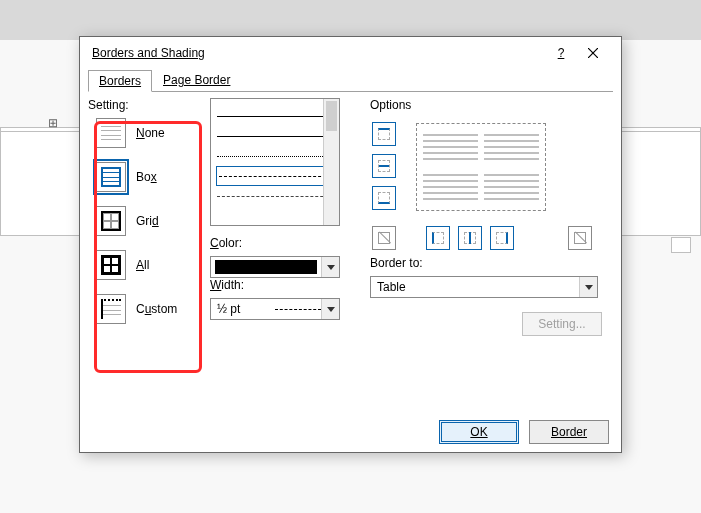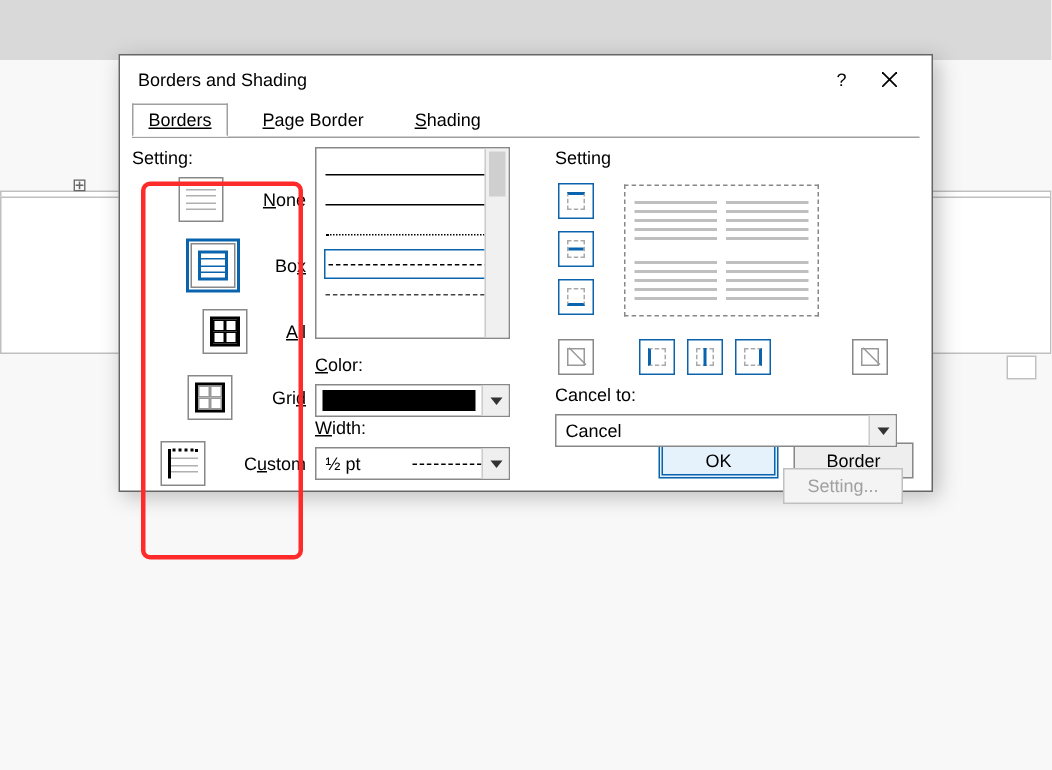--- a/index.html
+++ b/index.html
@@ -2,42 +2,42 @@
 <html><head>
 <meta charset="utf-8">
 <style>
   * { box-sizing: border-box; font-family: "Segoe UI", Tahoma, sans-serif; font-size: 12px; }
   body { margin: 0; background: #f8f8f8; position: relative; height: 513px; width: 701px; overflow: hidden; }
   .bg-grey { position: absolute; background: #d9d9d9; }
   .bg-white { position: absolute; background: #fff; border: 1px solid #bfbfbf; }
   .anchor { position: absolute; width: 12px; height: 12px; display: flex; align-items: center; justify-content: center; color: #666; }
   .anchor::after { content: "⊞"; font-size: 12px; }
 
-  .dialog { position: absolute; left: 79px; top: 36px; width: 543px; height: 292px; background: #fff; border: 1px solid #666; box-shadow: 3px 3px 14px rgba(0,0,0,0.25); }
+  .dialog { position: absolute; left: 79px; top: 36px; width: 543px; height: 417px; background: #fff; border: 1px solid #666; box-shadow: 3px 3px 14px rgba(0,0,0,0.25); text-decoration: underline; }
   .titlebar { height: 32px; display: flex; align-items: center; padding: 0 12px; }
   .titlebar .title { flex: 1; color: #000; }
   .titlebar .tbtn { width: 32px; height: 32px; display: flex; align-items: center; justify-content: center; color: #000; }
   .titlebar .tbtn svg { width: 10px; height: 10px; }
 
-  .tabs { display: flex; align-items: flex-start; height: 23px; border-bottom: 1px solid #a0a0a0; margin: 0 8px; gap: 12px; }
+  .tabs { display: flex; align-items: center; height: 23px; border-bottom: 1px solid #a0a0a0; margin: 0 8px; }
   .tab { height: 22px; padding: 0 10px; display: flex; align-items: center; border: 1px solid transparent; position: relative; color: #000; }
   .tab.active { border: 1px solid #a0a0a0; border-bottom-color: #fff; background: #fff; margin-bottom: -1px; }
   .tab .ul { text-decoration: underline; }
 
   .content { position: relative; padding: 10px 12px; height: calc(100% - 32px - 23px - 40px); }
   .col-setting { position: absolute; left: 8px; top: 6px; width: 116px; }
   .col-style   { position: absolute; left: 130px; top: 6px; width: 150px; }
   .col-preview { position: absolute; left: 290px; top: 6px; width: 232px; }
 
   .section-label { color: #000; margin-bottom: 6px; }
   .section-label .ul { text-decoration: underline; }
 
   .highlight-box { position: absolute; left: 6px; top: 23px; width: 108px; height: 252px; border: 3px solid #ff2a2a; border-radius: 6px; pointer-events: none; }
 
-  .setting-item { display: flex; align-items: center; gap: 26px; margin: 0 0 14px 8px; justify-content: flex-end; }
+  .setting-item { display: flex; align-items: center; gap: 10px; margin: 0 0 14px 8px; }
   .setting-icon { width: 30px; height: 30px; border: 1px solid #888; background: #fff; position: relative; }
   .setting-icon.selected { outline: 2px solid #0a64ad; outline-offset: 1px; }
   .setting-icon .inner { position: absolute; inset: 4px; }
   .lines { display: flex; flex-direction: column; justify-content: space-evenly; height: 100%; }
   .lines span { height: 1px; background: #b0b0b0; }
   .setting-label { color: #000; }
   .setting-label .ul { text-decoration: underline; }
 
   .icon-none .inner { border: none; }
   .icon-box .inner { border: 2px solid #0a64ad; }
@@ -113,23 +113,20 @@
     </div>
   </div>
 
   <div class="tabs">
     <div class="tab active">
         <span class="ul">Borders</span>
       </div>
     <div class="tab">
         <span><span class="ul">P</span>age Border</span>
       </div>
-    <div class="tab">
-        <span><span class="ul">S</span>hading</span>
-      </div>
   </div>
 
   <div class="content">
 
     <div class="col-setting">
       <div class="section-label">Setting:</div>
 
       <div class="setting-item">
         <div class="setting-icon icon-none">
             <div class="inner">
@@ -151,41 +148,41 @@
                 <span></span>
                 <span></span>
                 <span></span>
               </div>
             </div>
           </div>
         <div class="setting-label">Bo<span class="ul">x</span></div>
       </div>
 
       <div class="setting-item">
+        <div class="setting-icon icon-grid">
+            <div class="inner">
+              <div></div>
+              <div></div>
+              <div></div>
+              <div></div>
+            </div>
+          </div>
+        <div class="setting-label">Gri<span class="ul">d</span></div>
+      </div>
+
+      <div class="setting-item">
         <div class="setting-icon icon-all">
             <div class="inner">
               <div></div>
               <div></div>
               <div></div>
               <div></div>
             </div>
           </div>
         <div class="setting-label"><span class="ul">A</span>ll</div>
-      </div>
-
-      <div class="setting-item">
-        <div class="setting-icon icon-grid">
-            <div class="inner">
-              <div></div>
-              <div></div>
-              <div></div>
-              <div></div>
-            </div>
-          </div>
-        <div class="setting-label">Gri<span class="ul">d</span></div>
       </div>
 
       <div class="setting-item">
         <div class="setting-icon icon-custom">
             <div class="inner">
               <div class="lines">
                 <span></span>
                 <span></span>
                 <span></span>
               </div>
@@ -217,21 +214,21 @@
 
       <div class="section-label" style=""><span class="ul">W</span>idth:</div>
       <div class="combo">
         <div class="val">½ pt</div>
         <div class="dashes"></div>
         <div class="arrow"></div>
       </div>
     </div>
 
     <div class="col-preview">
-      <div class="section-label">Setting</div>
+      <div class="section-label">Options</div>
 
       <div class="preview-area">
         <div class="pv-btn sel" style="left:2px; top:4px">
             <div class="sq top"></div>
           </div>
         <div class="pv-btn sel" style="left:2px; top:36px">
             <div class="sq mid"></div>
           </div>
         <div class="pv-btn sel" style="left:2px; top:68px">
             <div class="sq bot"></div>
@@ -281,23 +278,23 @@
           </div>
         <div class="pv-btn sel" style="left:120px; top:108px">
             <div class="sq" style="border-right:2px solid #0a64ad"></div>
           </div>
         <div class="pv-btn diag" style="left:198px; top:108px">
             <div class="sq"></div>
           </div>
       </div>
 
       <div class="apply-row">
-        <div class="section-label">Cancel to:</div>
+        <div class="section-label">Border to:</div>
         <div class="combo apply-combo">
-          <div class="val">Cancel</div>
+          <div class="val">Table</div>
           <div class="arrow"></div>
         </div>
       </div>
 
       <div class="opts-btn">
           <span>Setting...</span>
         </div>
     </div>
 
   </div>

